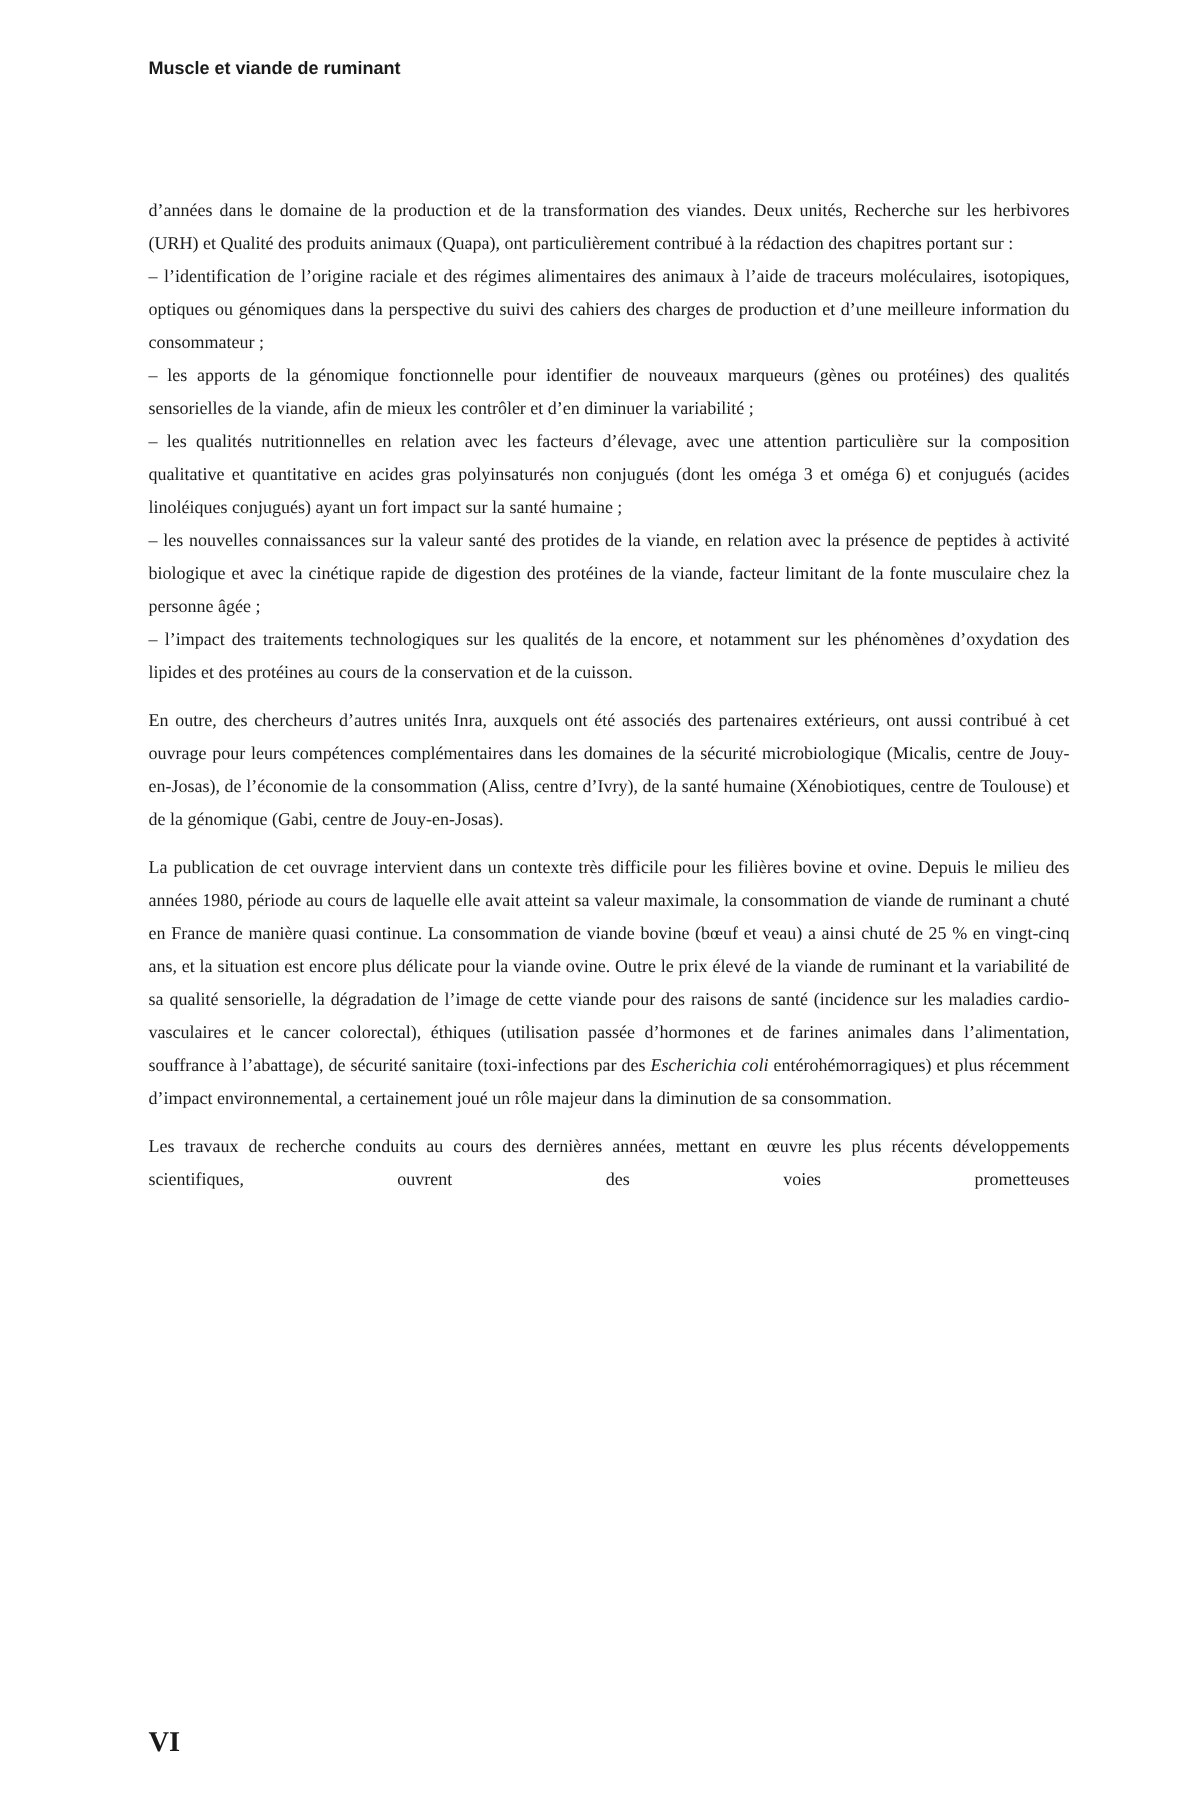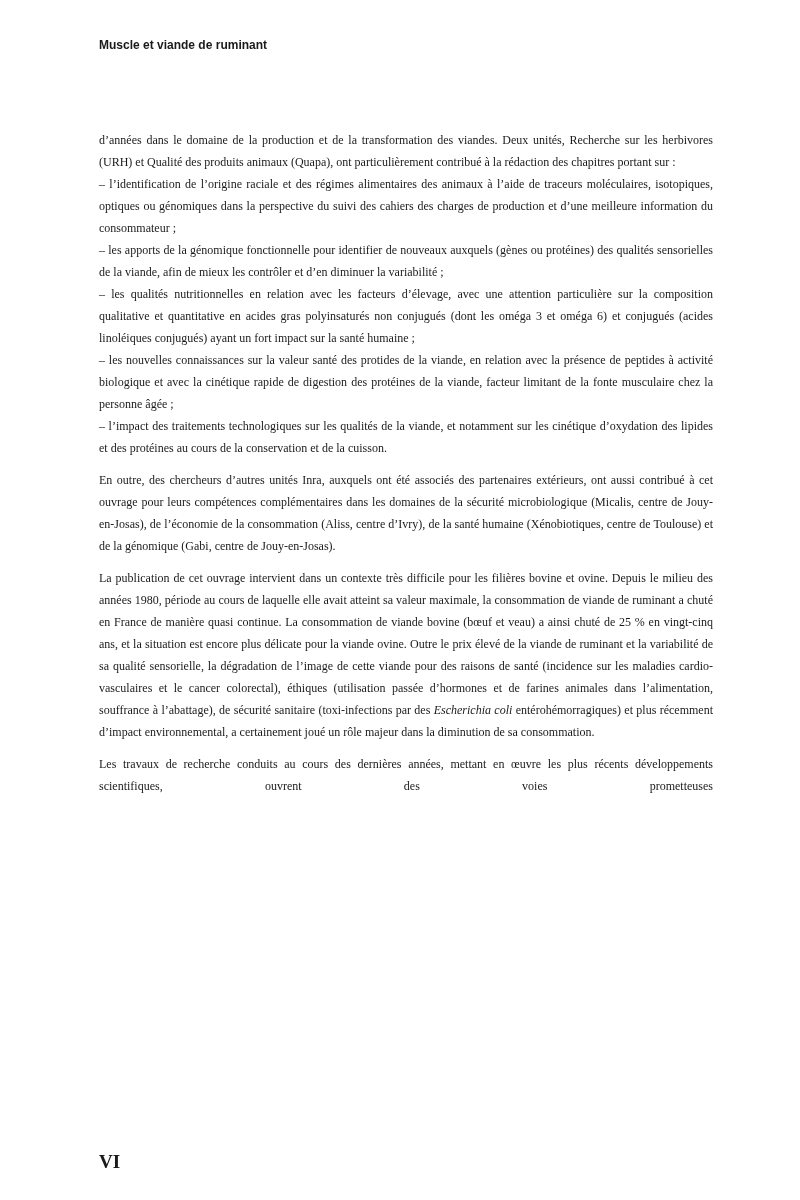--- a/index.html
+++ b/index.html
@@ -23,22 +23,22 @@
     }
   </style>
 </head>
 <body>
 
 <div class="running-head">Muscle et viande de ruminant</div>
 
 <div class="body-text">
   <p>d’années dans le domaine de la production et de la transformation des viandes. Deux unités, Recherche sur les herbivores (URH) et Qualité des produits animaux (Quapa), ont particulièrement contribué à la rédaction des chapitres portant sur :</p>
   <p class="item">– l’identification de l’origine raciale et des régimes alimentaires des animaux à l’aide de traceurs moléculaires, isotopiques, optiques ou génomiques dans la perspective du suivi des cahiers des charges de production et d’une meilleure information du consommateur ;</p>
-  <p class="item">– les apports de la génomique fonctionnelle pour identifier de nouveaux auxquels (gènes ou protéines) des qualités sensorielles de la viande, afin de mieux les contrôler et d’en diminuer la variabilité ;</p>
+  <p class="item">– les apports de la génomique fonctionnelle pour identifier de nouveaux marqueurs (gènes ou protéines) des qualités sensorielles de la viande, afin de mieux les contrôler et d’en diminuer la variabilité ;</p>
   <p class="item">– les qualités nutritionnelles en relation avec les facteurs d’élevage, avec une atten­tion particulière sur la composition qualitative et quantitative en acides gras polyin­saturés non conjugués (dont les oméga 3 et oméga 6) et conjugués (acides linoléiques conjugués) ayant un fort impact sur la santé humaine ;</p>
   <p class="item">– les nouvelles connaissances sur la valeur santé des protides de la viande, en rela­tion avec la présence de peptides à activité biologique et avec la cinétique rapide de digestion des protéines de la viande, facteur limitant de la fonte musculaire chez la personne âgée ;</p>
-  <p class="item">– l’impact des traitements technologiques sur les qualités de la viande, et notam­ment sur les cinétique d’oxydation des lipides et des protéines au cours de la conservation et de la cuisson.</p>
+  <p class="item">– l’impact des traitements technologiques sur les qualités de la encore, et notam­ment sur les phénomènes d’oxydation des lipides et des protéines au cours de la conservation et de la cuisson.</p>
   <p class="para">En outre, des chercheurs d’autres unités Inra, auxquels ont été associés des parte­naires extérieurs, ont aussi contribué à cet ouvrage pour leurs compétences complé­mentaires dans les domaines de la sécurité microbiologique (Micalis, centre de Jouy-en-Josas), de l’économie de la consommation (Aliss, centre d’Ivry), de la santé humaine (Xénobiotiques, centre de Toulouse) et de la génomique (Gabi, centre de Jouy-en-Josas).</p>
   <p class="para"><span>La publication de cet ouvrage intervient dans un contexte très difficile pour les filières bovine et ovine. Depuis le milieu des années 1980, période au cours de laquelle elle avait atteint sa valeur maximale, la consommation de viande de ruminant a chuté en France de manière quasi continue. La consommation de viande bovine (bœuf et veau) a ainsi chuté de 25 % en vingt-cinq ans, et la situation est encore plus délicate pour la viande ovine. Outre le prix élevé de la viande de ruminant et la variabilité de sa qualité sensorielle, la dégradation de l’image de cette viande pour des raisons de santé (incidence sur les maladies cardio-vasculaires et le cancer colorectal), éthiques (utilisation passée d’hormones et de farines animales dans l’alimentation, souffrance à l’abattage), de sécurité sanitaire (toxi-infections par des </span><em>Escherichia coli</em><span> entéro­hémorragiques) et plus récemment d’impact environnemental, a certainement joué un rôle majeur dans la diminution de sa consommation.</span></p>
   <p class="para" style="text-align-last: justify;">Les travaux de recherche conduits au cours des dernières années, mettant en œuvre les plus récents développements scientifiques, ouvrent des voies prometteuses</p>
 </div>
 
 <div class="folio">VI</div>
 
 </body></html>

